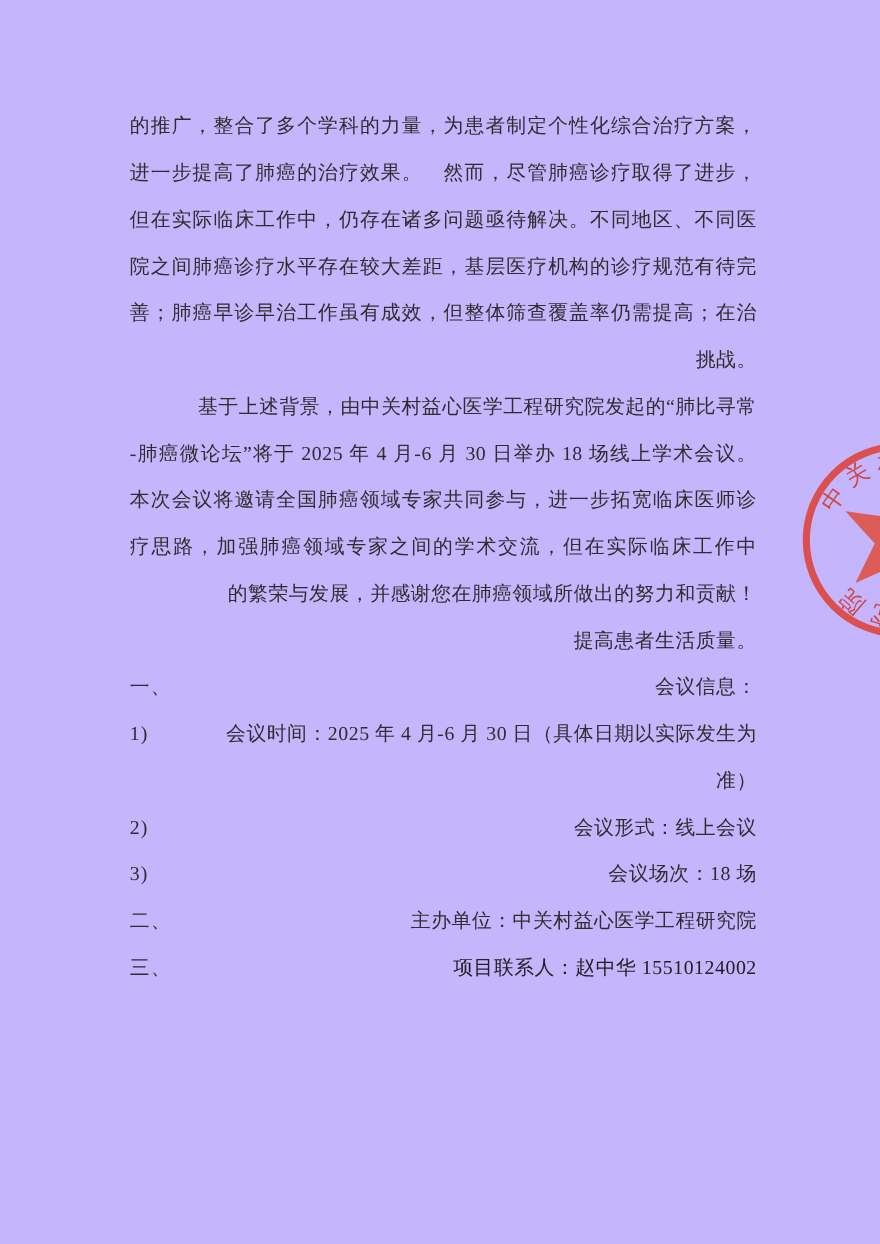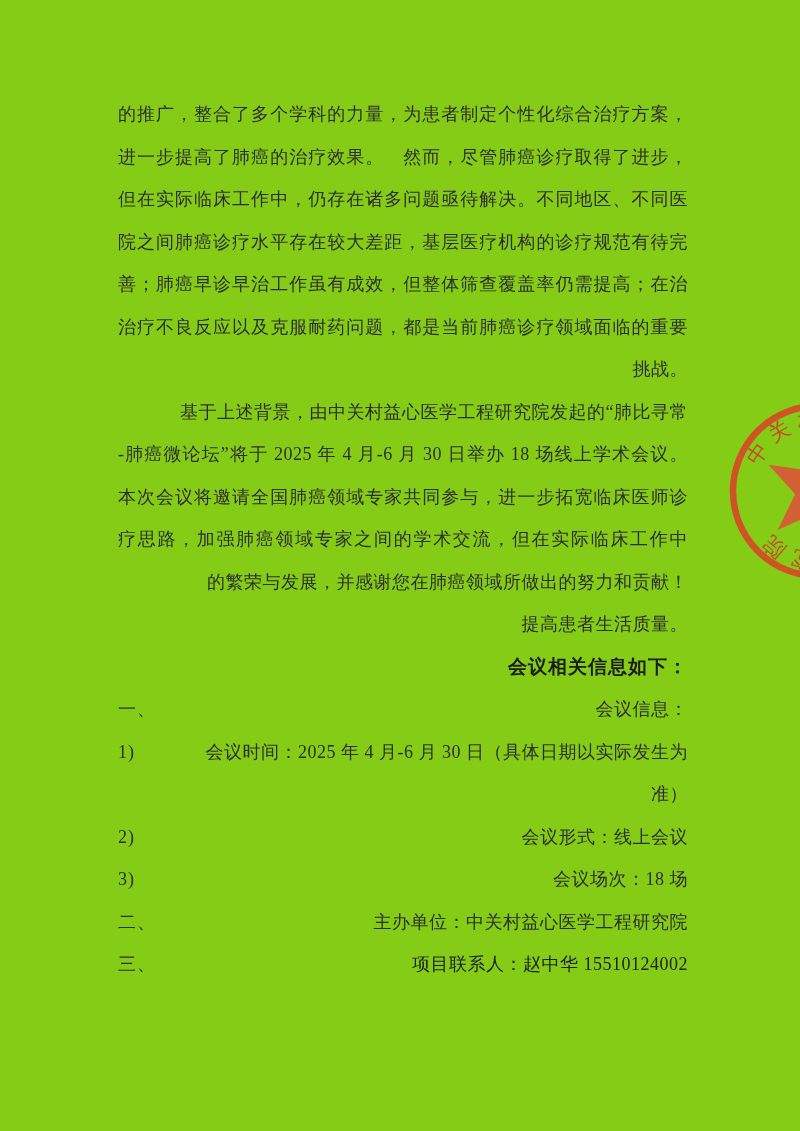--- a/index.html
+++ b/index.html
@@ -1,19 +1,19 @@
 <!DOCTYPE html>
 <html><head>
 <meta charset="utf-8">
 <style>
   html,body{margin:0;padding:0;background:#ffffff;}
   .page{
     position:relative;
     width:800px;height:1131px;
-    background:#84cc16;
+    background:#c4b5fd;
     overflow:hidden;
     font-family:"Liberation Serif","DejaVu Serif",serif;
     color:#2e2e2e;
   }
   .content{
     position:absolute;
     left:118px;top:93px;width:570px;
   }
   .line{
     font-size:18px;
@@ -63,32 +63,30 @@
 
 <div class="page">
 
   <div class="content">
 
     <div class="line j">的推广，整合了多个学科的力量，为患者制定个性化综合治疗方案，</div>
     <div class="line j">进一步提高了肺癌的治疗效果。　然而，尽管肺癌诊疗取得了进步，</div>
     <div class="line j">但在实际临床工作中，仍存在诸多问题亟待解决。不同地区、不同医</div>
     <div class="line j">院之间肺癌诊疗水平存在较大差距，基层医疗机构的诊疗规范有待完</div>
     <div class="line j">善；肺癌早诊早治工作虽有成效，但整体筛查覆盖率仍需提高；在治</div>
-    <div class="line j">治疗不良反应以及克服耐药问题，都是当前肺癌诊疗领域面临的重要</div>
     <div class="line">挑战。</div>
 
     <div class="line ind">基于上述背景，由中关村益心医学工程研究院发起的“肺比寻常</div>
     <div class="line j">-肺癌微论坛”将于 2025 年 4 月-6 月 30 日举办 18 场线上学术会议。</div>
     <div class="line j">本次会议将邀请全国肺癌领域专家共同参与，进一步拓宽临床医师诊</div>
     <div class="line j">疗思路，加强肺癌领域专家之间的学术交流，但在实际临床工作中</div>
     <div class="line">的繁荣与发展，并感谢您在肺癌领域所做出的努力和贡献！</div>
 
     <div class="line ind">提高患者生活质量。</div>
 
-    <div class="line head">会议相关信息如下：</div>
 
     <div class="row">
       <span class="lbl">一、</span>
       <div class="cell">
           <div class="line">会议信息：</div>
         </div>
     </div>
 
     <div class="row">
       <span class="lbl">1)</span>

